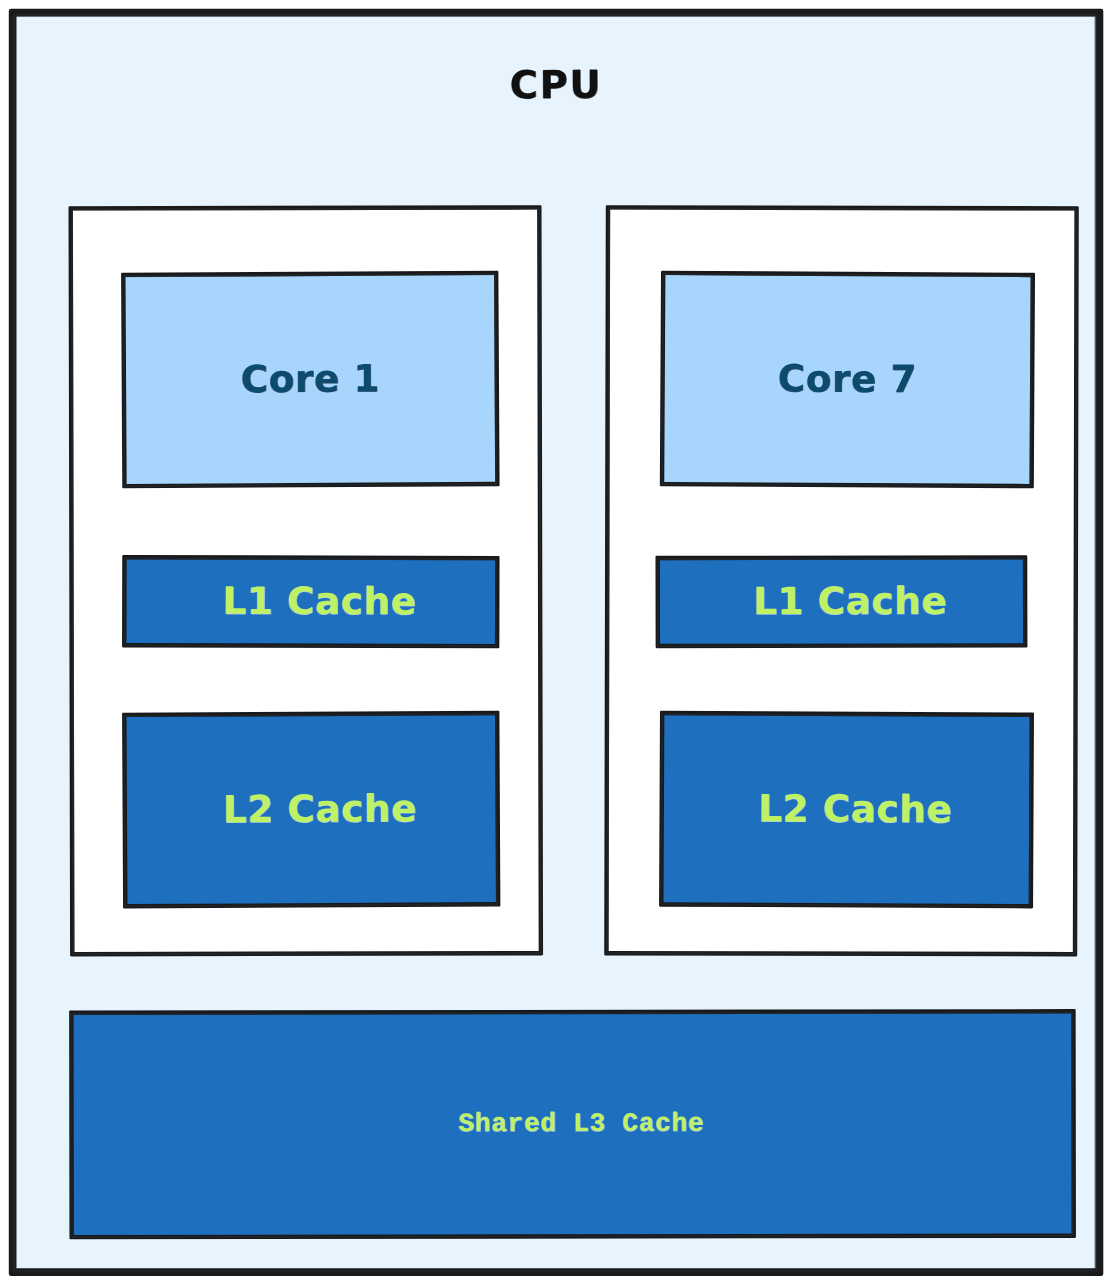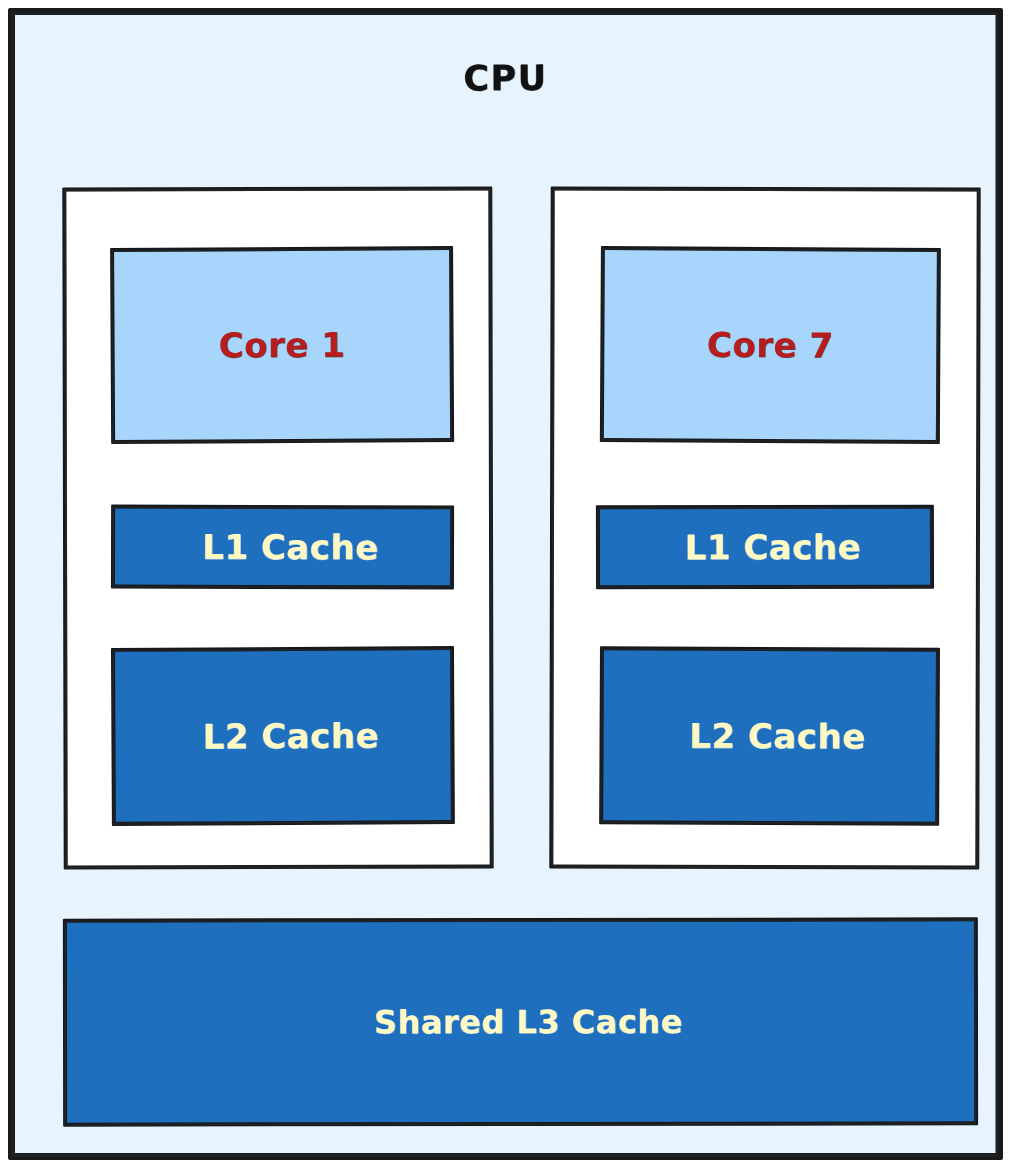--- a/index.html
+++ b/index.html
@@ -113,31 +113,31 @@
     font-weight: 700;
     letter-spacing: 0.5px;
     white-space: nowrap;
   }
 
   
   .node.core-cell {
     background: #a8d5fb;
   }
   .node.core-cell .node-label {
-    color: #b91c1c;
+    color: #0c4a6e;
     text-shadow: 0.6px 0.4px 0 rgba(0,0,0,0.5), -0.4px 0.5px 0 rgba(0,0,0,0.3);
     text-align: right;
   }
 
   
   .node.cache-cell {
     background: #1f6fbf;
   }
   .node.cache-cell .node-label {
-    color: #fef9c3;
+    color: #bef264;
     text-shadow: 0.7px 0.5px 0 rgba(255,255,255,0.55), -0.5px 0.6px 0 rgba(255,255,255,0.35);
     margin-left: 16px;
   }
 
   
   #core-1     { left: 44px; top: 56px;  width: 343px; height: 196px; transform: rotate(-0.2deg); }
   #l1-cache-1 { left: 44px; top: 314px; width: 343px; height: 84px;  transform: rotate(0.25deg); }
   #l2-cache-1 { left: 44px; top: 456px; width: 343px; height: 178px; transform: rotate(-0.18deg); }
 
   
@@ -148,21 +148,22 @@
   
   #l3-cache {
     position: absolute;
     left: 48px;
     top: 903px;
     width: 915px;
     height: 208px;
     transform: rotate(-0.08deg);
   }
   #l3-cache .node-label {
-    font-size: 32px;
+    font-size: 24px;
+    font-family: Liberation Mono, monospace;
   }
 </style>
 </head>
 <body>
 
 <div id="stage">
 
   <div class="cpu-container">
 
     <div class="cpu-title">CPU</div>

